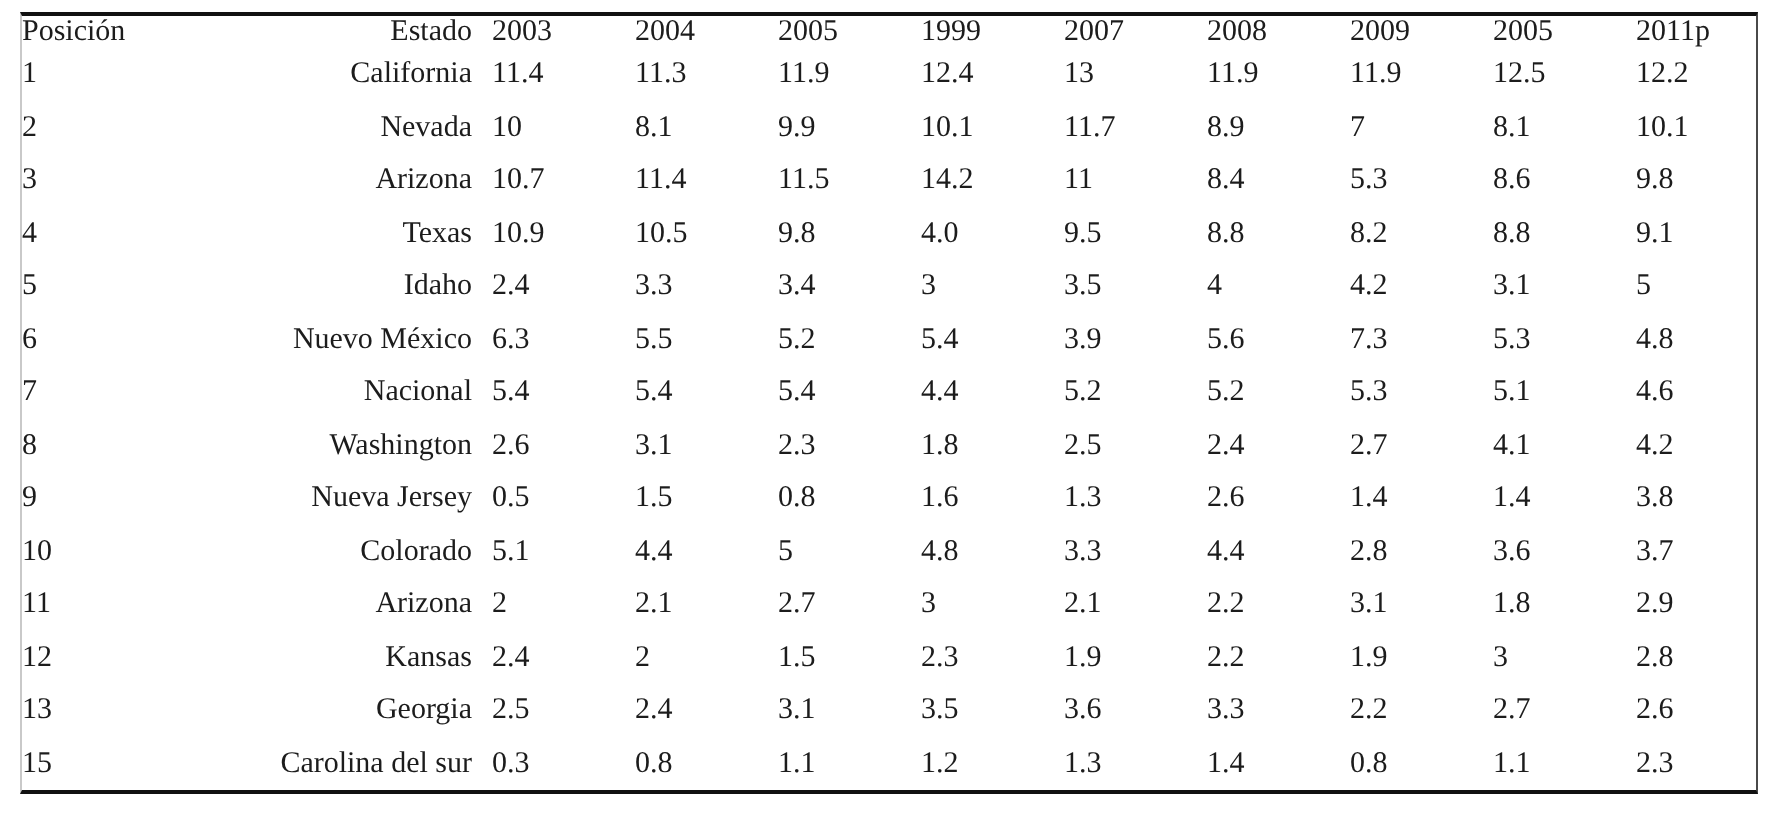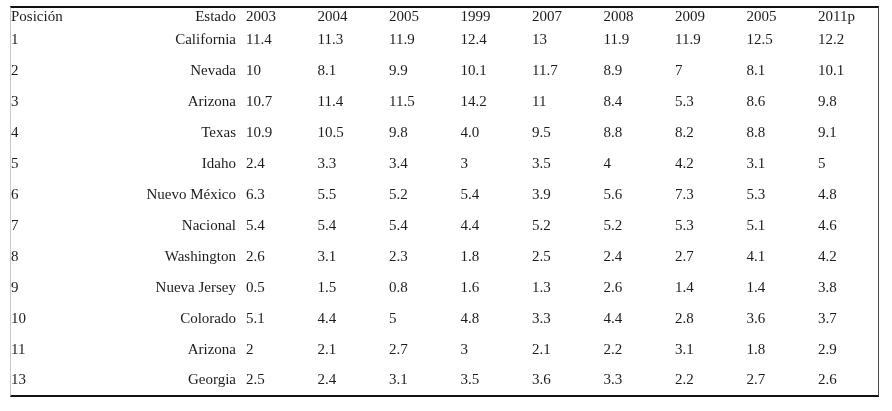--- a/index.html
+++ b/index.html
@@ -220,27 +220,53 @@
           <td class="cell-year">2.1</td>
           <td class="cell-year">2.7</td>
           <td class="cell-year">3</td>
           <td class="cell-year">2.1</td>
           <td class="cell-year">2.2</td>
           <td class="cell-year">3.1</td>
           <td class="cell-year">1.8</td>
           <td class="cell-year">2.9</td>
         </tr>
         <tr>
+          <td class="cell-pos">12</td>
+          <td class="cell-estado">Kansas</td>
+          <td class="cell-year">2.4</td>
+          <td class="cell-year">2</td>
+          <td class="cell-year">1.5</td>
+          <td class="cell-year">2.3</td>
+          <td class="cell-year">1.9</td>
+          <td class="cell-year">2.2</td>
+          <td class="cell-year">1.9</td>
+          <td class="cell-year">3</td>
+          <td class="cell-year">2.8</td>
+        </tr>
+        <tr>
           <td class="cell-pos">13</td>
           <td class="cell-estado">Georgia</td>
           <td class="cell-year">2.5</td>
           <td class="cell-year">2.4</td>
           <td class="cell-year">3.1</td>
           <td class="cell-year">3.5</td>
           <td class="cell-year">3.6</td>
           <td class="cell-year">3.3</td>
           <td class="cell-year">2.2</td>
           <td class="cell-year">2.7</td>
           <td class="cell-year">2.6</td>
         </tr>
+        <tr>
+          <td class="cell-pos">15</td>
+          <td class="cell-estado">Carolina del sur</td>
+          <td class="cell-year">0.3</td>
+          <td class="cell-year">0.8</td>
+          <td class="cell-year">1.1</td>
+          <td class="cell-year">1.2</td>
+          <td class="cell-year">1.3</td>
+          <td class="cell-year">1.4</td>
+          <td class="cell-year">0.8</td>
+          <td class="cell-year">1.1</td>
+          <td class="cell-year">2.3</td>
+        </tr>
       </tbody>
   </table>
 </div>
 
 </body></html>

